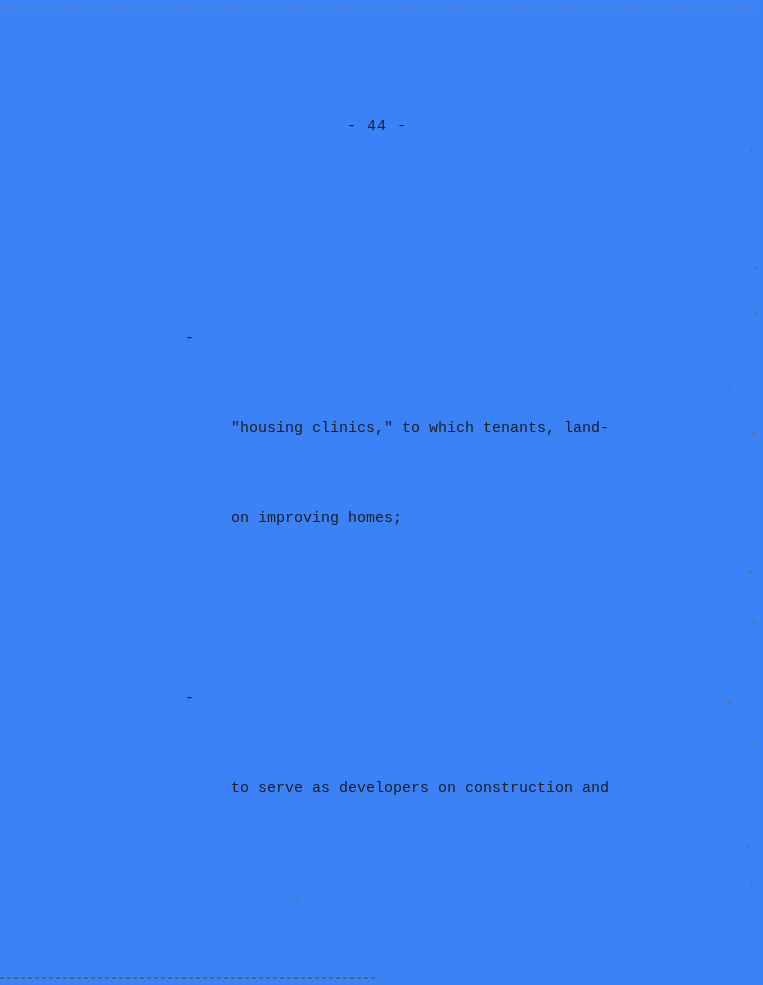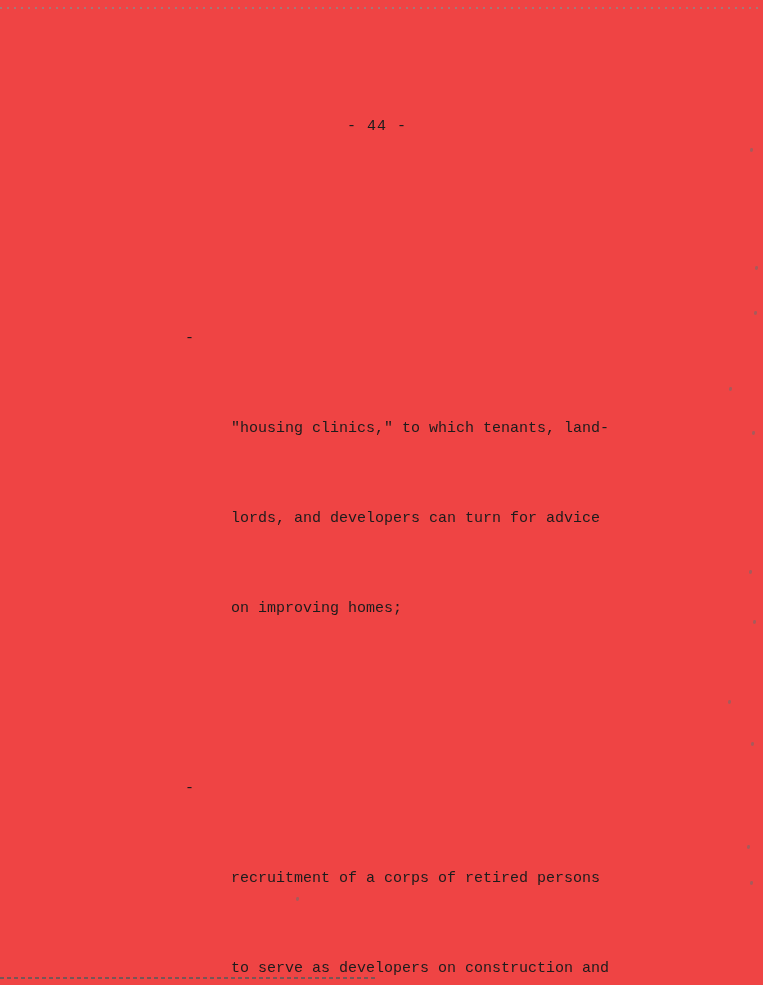--- a/index.html
+++ b/index.html
@@ -1,20 +1,20 @@
 <!DOCTYPE html>
 <html><head>
 <meta charset="utf-8">
 <style>
   html, body { margin: 0; padding: 0; background: #e8e8e8; }
   .page {
     position: relative;
     width: 763px;
     height: 985px;
-    background: #ef4444;
+    background: #3b82f6;
     overflow: hidden;
     font-family: "Liberation Mono", "DejaVu Sans Mono", monospace;
     font-size: 15px;
     color: #1c1c1c;
   }
   .rule-top {
     position: absolute;
     top: 7px; left: 0; right: 0;
     height: 2px;
     background: repeating-linear-gradient(to right, #8a8a8a 0 1.6px, transparent 1.6px 7px);
@@ -71,27 +71,25 @@
 
   <div class="page-number">- 44 -</div>
 
   <div class="content">
 
     <div class="list">
 
       <div class="list-item">
         <span class="dash">-</span>
         <div class="line">"housing clinics," to which tenants, land-</div>
-        <div class="line">lords, and developers can turn for advice</div>
         <div class="line">on improving homes;</div>
       </div>
 
       <div class="list-item">
         <span class="dash">-</span>
-        <div class="line">recruitment of a corps of retired persons</div>
         <div class="line">to serve as developers on construction and</div>
         
       </div>
 
       
 
       
 
       
 

